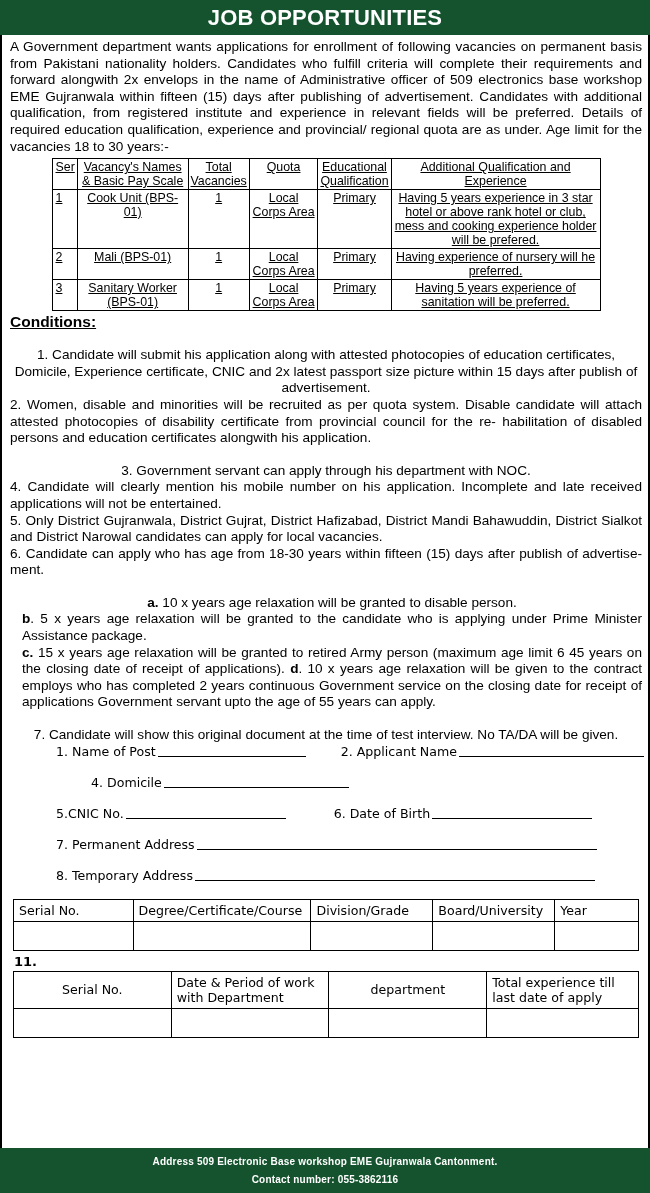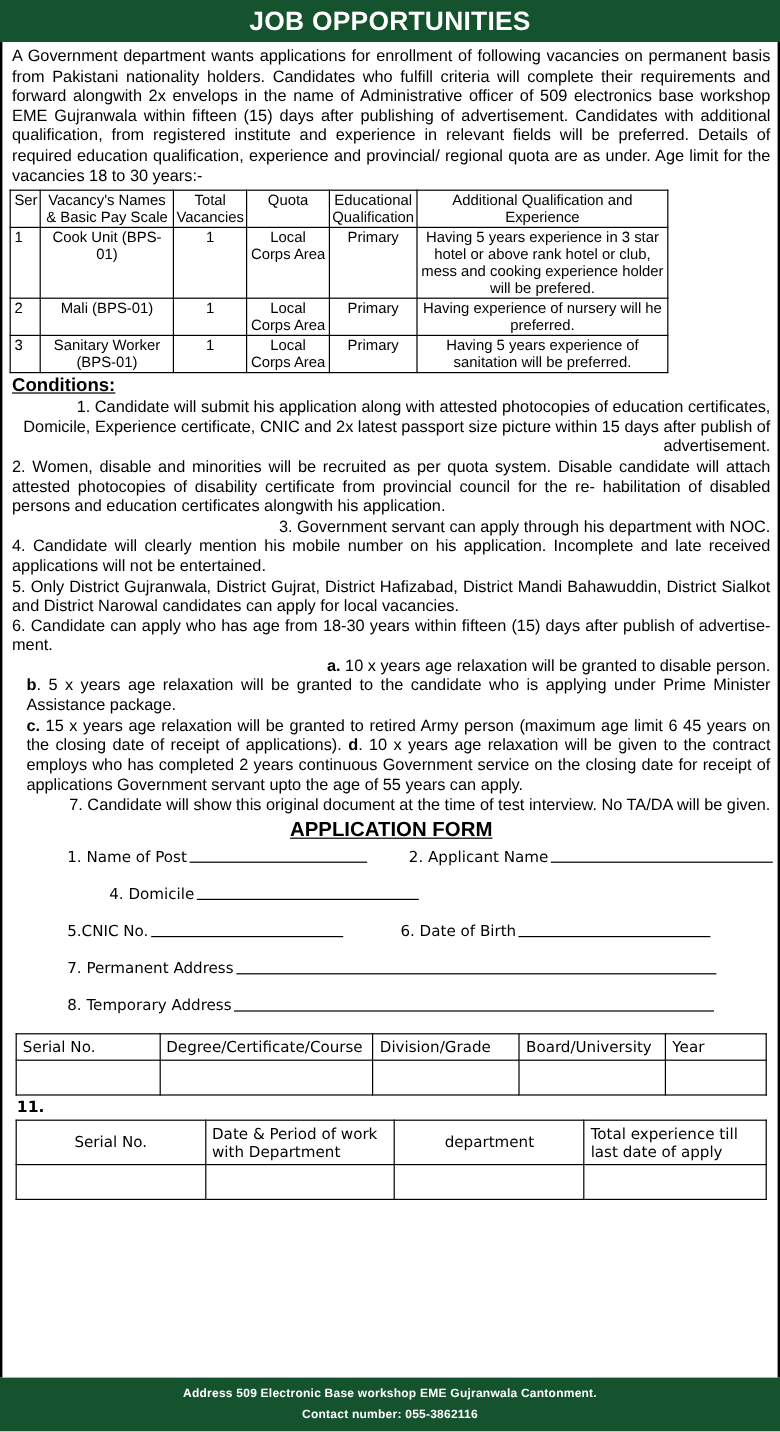--- a/index.html
+++ b/index.html
@@ -47,33 +47,33 @@
     text-align:justify;
     margin:0 0 0 0;
     padding:0 2px;
   }
   .cond-line{
     font-size:13.6px;
     line-height:16.6px;
     text-align:justify;
     padding:0 2px;
   }
-  .cond-line.nojust{text-align:right;}
+  .cond-line.nojust{text-align:center;margin-top:16px;}
   .sub{padding-left:14px;}
   .b{font-weight:bold;}
   h2.conditions{
     font-size:15.5px;
     font-weight:bold;
     text-decoration:underline;
     margin:2px 0 0 2px;
     line-height:18px;
   }
 
   
-  .vac-wrap{display:flex;margin:3px 0 2px;}
+  .vac-wrap{display:flex;justify-content:center;margin:3px 0 2px;text-decoration:underline;}
   table.vac{
     border-collapse:collapse;
     width:549px;
     font-size:12.4px;
     line-height:14px;
   }
   table.vac th,table.vac td{
     border:1px solid #000;
     padding:1px 2px;
     vertical-align:top;
@@ -238,21 +238,20 @@
     </div>
 
     <div class="cond-line sub">
       <span class="b">c.</span>
       <span>15 x years age relaxation will be granted to retired Army person (maximum age limit 6 45 years on the closing date of receipt of applications).</span>
       <span class="b">d</span><span>. 10 x years age relaxation will be given to the contract employs who has completed 2 years continuous Government service on the closing date for receipt of applications Government servant upto the age of 55 years can apply.</span>
     </div>
 
     <div class="cond-line nojust">7. Candidate will show this original document at the time of test interview. No TA/DA will be given.</div>
 
-    <h2 class="appform">APPLICATION FORM</h2>
 
     <div class="frow form-font">
       <span class="fld">
         <span class="lbl">1. Name of Post</span>
         <span class="rule sp-l"></span>
       </span>
       <span class="gap-a"></span>
       <span class="fld">
         <span class="lbl">2. Applicant Name</span>
         <span class="rule sp-m"></span>

